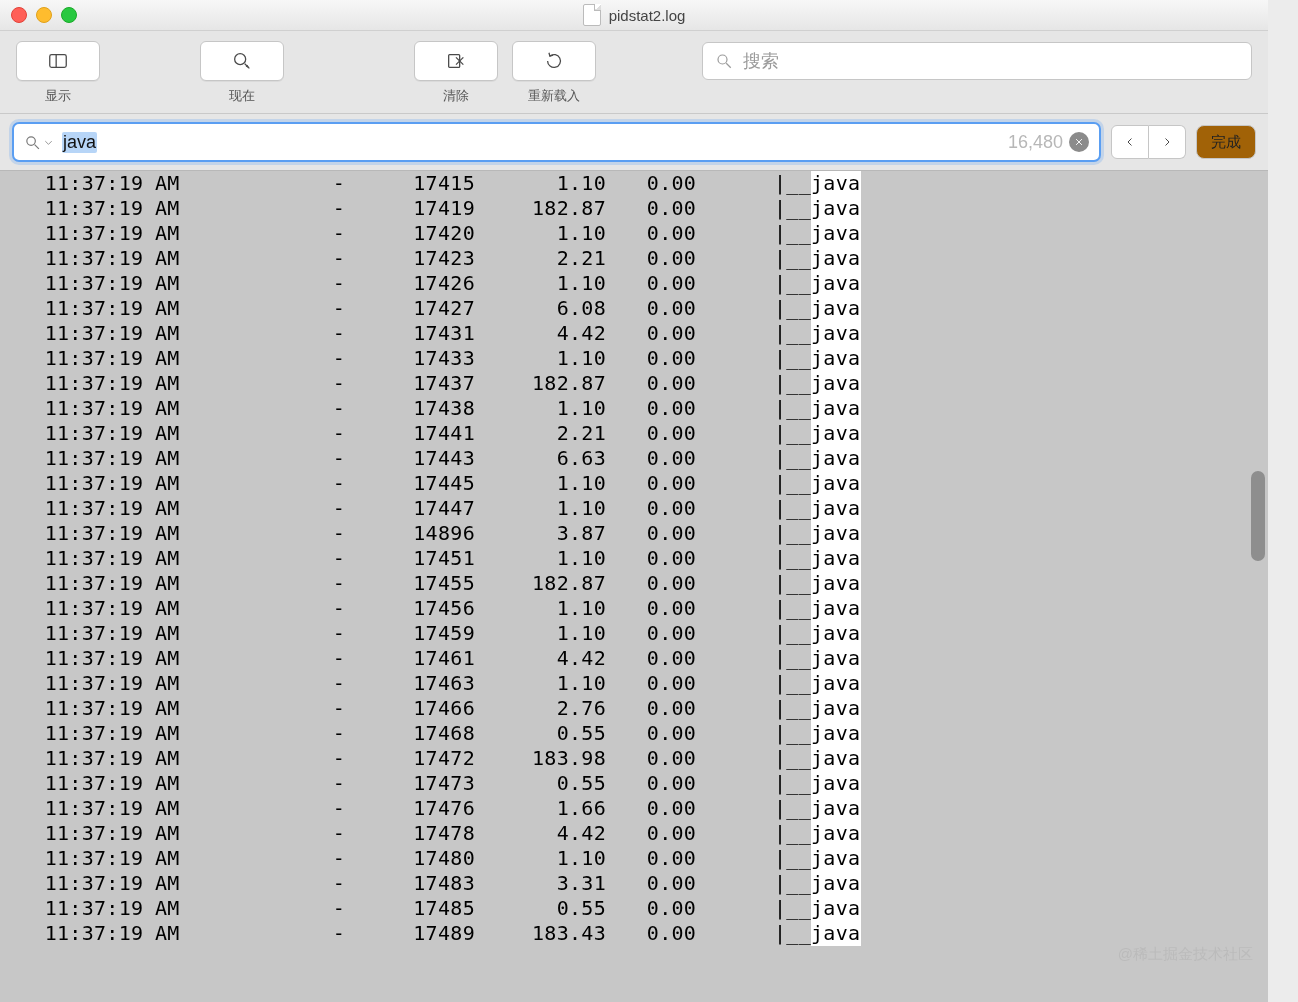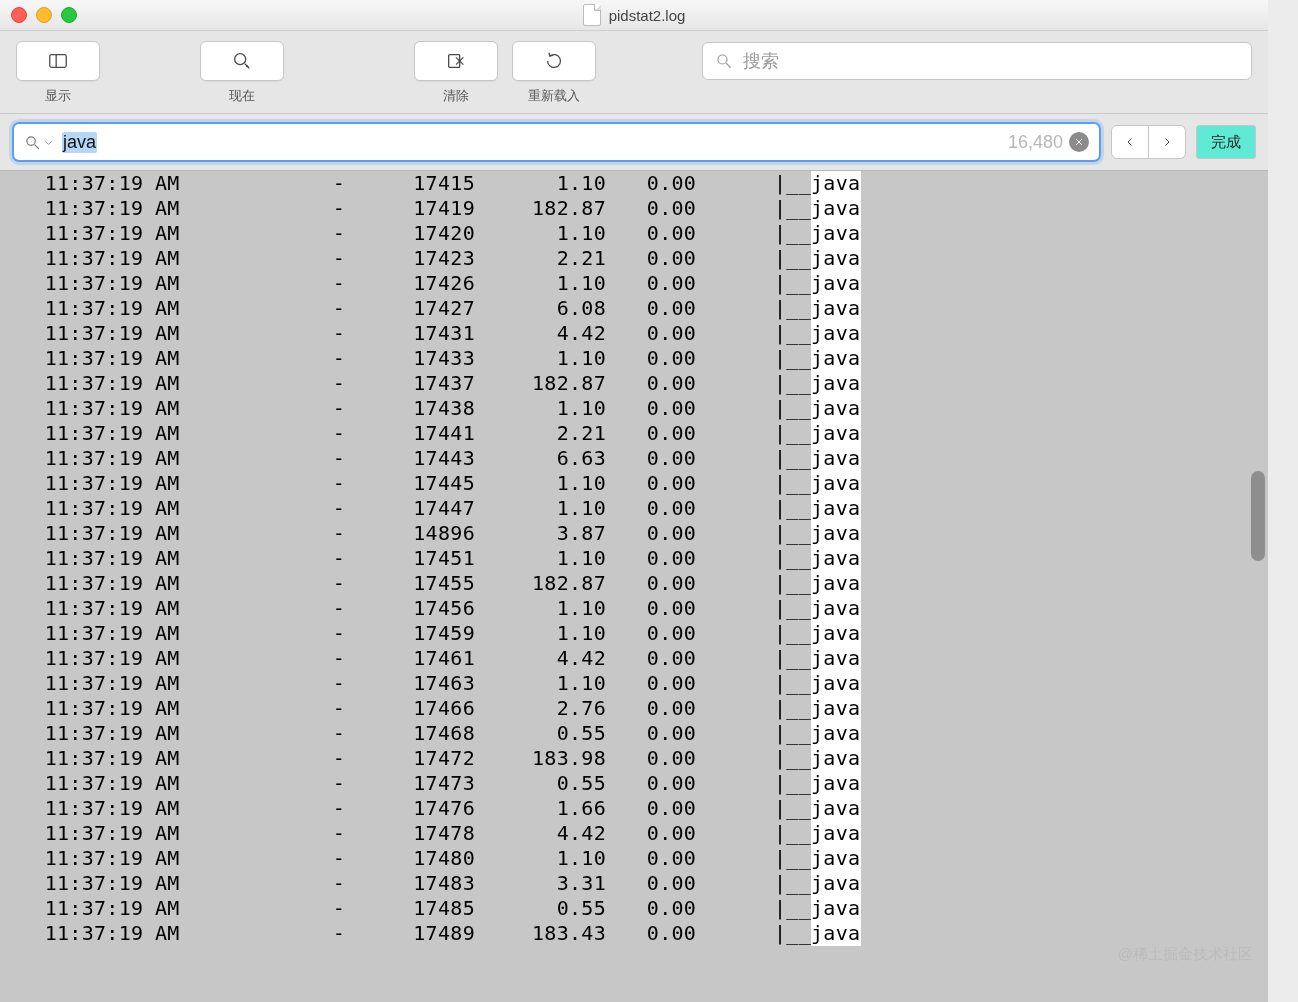--- a/index.html
+++ b/index.html
@@ -42,21 +42,21 @@
   .find-count{color:#b7b7b7;font-size:18px;margin-right:6px;}
   .clear-x{width:20px;height:20px;border-radius:50%;background:#8b8b8b;display:flex;align-items:center;justify-content:center;}
   .clear-x svg{width:10px;height:10px;stroke:#fff;stroke-width:2.2;}
 
   .nav-btns{display:flex;}
   .nav-btn{width:36px;height:32px;border:1px solid #c6c6c6;background:#fff;display:flex;align-items:center;justify-content:center;}
   .nav-btn:first-child{border-radius:6px 0 0 6px;}
   .nav-btn:last-child{border-radius:0 6px 6px 0;border-left:none;}
   .nav-btn svg{width:12px;height:12px;stroke:#4a4a4a;stroke-width:2;fill:none;}
 
-  .done-btn{height:32px;padding:0 14px;border:1px solid #c6c6c6;background:#5eead4;border-radius:3px;font-size:15px;color:#222;display:flex;align-items:center;}
+  .done-btn{height:32px;padding:0 14px;border:1px solid #c6c6c6;background:#a16207;border-radius:8px;font-size:15px;color:#222;display:flex;align-items:center;}
 
   
   .content{flex:1;overflow:hidden;background:#c7c7c7;border-right:1px solid #c7c7c7;position:relative;}
   .rows{font-family:Menlo,Consolas,monospace;font-size:20px;line-height:25px;color:#000;letter-spacing:0.3px;}
   .row{display:flex;white-space:pre;height:25px;}
   .c-time{width:122px;text-align:center;padding-left:33px;}
   .c-ampm{width:32px;text-align:left;}
   .c-dash{width:158px;text-align:right;}
   .c-pid{width:130px;text-align:right;}
   .c-v1{width:131px;text-align:right;}

